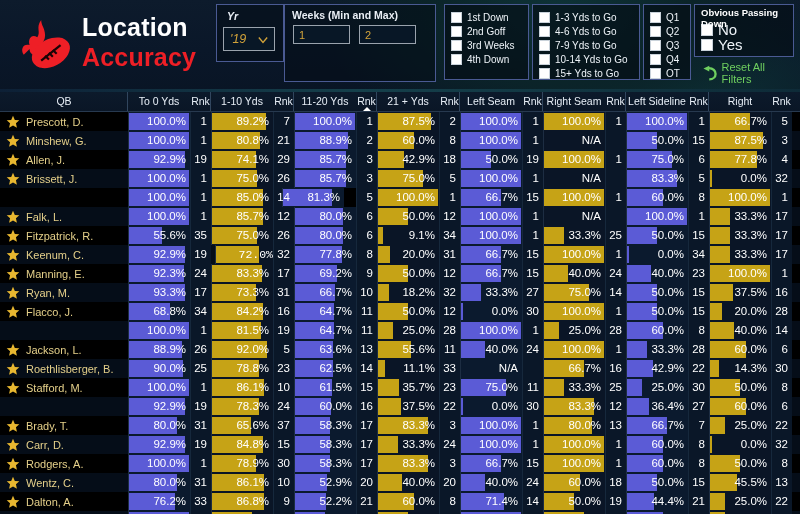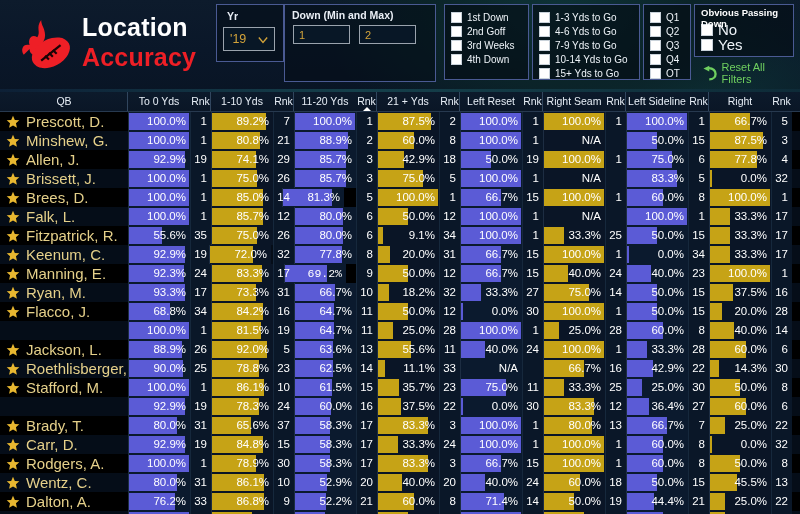--- a/index.html
+++ b/index.html
@@ -28,21 +28,21 @@
   .brand{position:absolute;left:10px;top:4px;width:200px;height:84px;}
   .logo{position:absolute;left:6px;top:12px;width:62px;height:62px;}
   .brand-text{position:absolute;left:72px;top:8px;}
   .brand-l1{font-size:25px;font-weight:bold;color:#ffffff;line-height:30px;letter-spacing:.2px;}
   .brand-l2{font-size:25px;font-weight:bold;color:#ee1f26;line-height:30px;letter-spacing:.2px;}
 
   .panel{position:absolute;border:1px solid #4a5a93;background:rgba(4,12,22,.55);}
   .panel-title{position:absolute;color:#e9eef5;font-size:10.5px;font-weight:bold;}
 
   
-  #yr-panel{left:216px;top:4px;width:66px;height:56px;}
+  #yr-panel{left:216px;top:4px;width:66px;height:56px;font-style:italic;}
   #yr-title{left:10px;top:5px;}
   .combo{
     position:absolute;left:6px;top:22px;width:52px;height:24px;
     border:1px solid #9aa3ad;background:#081726;
     color:#d2a33a;font-size:12.5px;
     display:flex;align-items:center;padding-left:6px;box-sizing:border-box;
   }
   .chev{position:absolute;right:6px;top:7px;width:10px;height:10px;}
 
   
@@ -103,21 +103,21 @@
   .rows{position:relative;width:800px;}
   .row{position:relative;height:19px;width:800px;}
   .row.odd{background:#000000;}
   .row.even{background:#050d18;}
 
   .qb{
     position:absolute;left:0;top:0;width:128px;height:19px;
     display:flex;align-items:center;
   }
   .star{margin-left:6px;margin-right:6px;flex:0 0 auto;}
-  .qbname{color:#e5d08a;font-size:15px;white-space:nowrap;overflow:hidden;}
+  .qbname{color:#e5d08a;font-size:11px;white-space:nowrap;overflow:hidden;}
 
   .cell{position:absolute;top:0;height:19px;box-sizing:border-box;overflow:hidden;}
   .cell .bar{position:absolute;left:0;top:1px;height:17px;}
   .cell .val{
     position:absolute;right:4px;top:0;height:19px;line-height:19px;
     color:#ffffff;font-size:11.5px;
   }
   .cell.pct{border-left:1px solid #1d2d42;}
   .cell.rnk{background:#0a1728;border-left:1px solid #16283c;}
   .cell.rnk .val{color:#ffffff;}
@@ -157,21 +157,21 @@
       <div class="panel-title" id="yr-title">Yr</div>
       <div class="combo">
         <span>'19</span>
         <svg class="chev" viewBox="0 0 12 12">
           <path d="M1 3 L6 9 L11 3" fill="none" stroke="#d2a33a" stroke-width="1.6"></path>
         </svg>
       </div>
     </div>
 
     <div class="panel" id="weeks-panel">
-      <div class="panel-title" id="weeks-title">Down (Min and Max)</div>
+      <div class="panel-title" id="weeks-title">Weeks (Min and Max)</div>
       <div class="wk-input" id="wk-min">
         <span>1</span>
       </div>
       <div class="wk-input" id="wk-max">
         <span>2</span>
       </div>
     </div>
 
     <div class="chkpanel" id="down-panel">
       <div class="chk-row">
@@ -269,21 +269,21 @@
         <div class="vdiv" style="left: 127px;"></div>
         <div class="th" style="left: 211px; width: 62px;">1-10 Yds</div>
         <div class="th" style="left: 273px; width: 21px;">Rnk</div>
         <div class="vdiv" style="left: 210px;"></div>
         <div class="th" style="left: 294px; width: 62px;">11-20 Yds</div>
         <div class="th" style="left: 356px; width: 21px;">Rnk<span class="sortmark"></span></div>
         <div class="vdiv" style="left: 293px;"></div>
         <div class="th" style="left: 377px; width: 62px;">21 + Yds</div>
         <div class="th" style="left: 439px; width: 21px;">Rnk</div>
         <div class="vdiv" style="left: 376px;"></div>
-        <div class="th" style="left: 460px; width: 62px;">Left Reset</div>
+        <div class="th" style="left: 460px; width: 62px;">Left Seam</div>
         <div class="th" style="left: 522px; width: 21px;">Rnk</div>
         <div class="vdiv" style="left: 459px;"></div>
         <div class="th" style="left: 543px; width: 62px;">Right Seam</div>
         <div class="th" style="left: 605px; width: 21px;">Rnk</div>
         <div class="vdiv" style="left: 542px;"></div>
         <div class="th" style="left: 626px; width: 62px;">Left Sideline</div>
         <div class="th" style="left: 688px; width: 21px;">Rnk</div>
         <div class="vdiv" style="left: 625px;"></div>
         <div class="th" style="left: 709px; width: 62px;">Right Sideline</div>
         <div class="th" style="left: 771px; width: 21px;">Rnk</div>
@@ -570,26 +570,20 @@
           <div class="cell pct gold" style="left: 709px; width: 62px;">
             <div class="cellbg"></div>
             <div class="bar" style="width: 2px;"></div>
             <span class="val">0.0%</span>
           </div>
           <div class="cell rnk" style="left: 771px; width: 21px;">
             <span class="val">32</span>
           </div>
         </div>
         <div class="row odd">
-          <div class="qb">
-            <svg class="star" width="14" height="14" viewBox="0 0 20 20">
-              <path d="M10 1 L12.6 7 L19 7.6 L14.2 11.9 L15.6 18.3 L10 15 L4.4 18.3 L5.8 11.9 L1 7.6 L7.4 7 Z" fill="#e8b730"></path>
-            </svg>
-            <span class="qbname">Brees, D.</span>
-          </div>
           <div class="cell pct blue" style="left: 128px; width: 62px;">
             <div class="cellbg"></div>
             <div class="bar" style="width: 60px;"></div>
             <span class="val">100.0%</span>
           </div>
           <div class="cell rnk" style="left: 190px; width: 21px;">
             <span class="val">1</span>
           </div>
           <div class="cell pct gold" style="left: 211px; width: 62px;">
             <div class="cellbg"></div>
@@ -799,21 +793,21 @@
             <span class="qbname">Keenum, C.</span>
           </div>
           <div class="cell pct blue" style="left: 128px; width: 62px;">
             <div class="cellbg"></div>
             <div class="bar" style="width: 55.74px;"></div>
             <span class="val">92.9%</span>
           </div>
           <div class="cell rnk" style="left: 190px; width: 21px;">
             <span class="val">19</span>
           </div>
-          <div class="cell pct gold" style="left: 209px; width: 62px;">
+          <div class="cell pct gold" style="left: 215px; width: 62px; font-family: Liberation Mono, monospace;">
             <div class="cellbg"></div>
             <div class="bar" style="width: 43.2px;"></div>
             <span class="val">72.0%</span>
           </div>
           <div class="cell rnk" style="left: 273px; width: 21px;">
             <span class="val">32</span>
           </div>
           <div class="cell pct blue" style="left: 294px; width: 62px;">
             <div class="cellbg"></div>
             <div class="bar" style="width: 46.68px;"></div>
@@ -879,21 +873,21 @@
             <span class="val">24</span>
           </div>
           <div class="cell pct gold" style="left: 211px; width: 62px;">
             <div class="cellbg"></div>
             <div class="bar" style="width: 49.98px;"></div>
             <span class="val">83.3%</span>
           </div>
           <div class="cell rnk" style="left: 273px; width: 21px;">
             <span class="val">17</span>
           </div>
-          <div class="cell pct blue" style="left: 284px; width: 62px; font-family: Liberation Mono, monospace;">
+          <div class="cell pct blue" style="left: 294px; width: 62px;">
             <div class="cellbg"></div>
             <div class="bar" style="width: 41.52px;"></div>
             <span class="val">69.2%</span>
           </div>
           <div class="cell rnk" style="left: 356px; width: 21px;">
             <span class="val">9</span>
           </div>
           <div class="cell pct gold" style="left: 377px; width: 62px;">
             <div class="cellbg"></div>
             <div class="bar" style="width: 30px;"></div>

